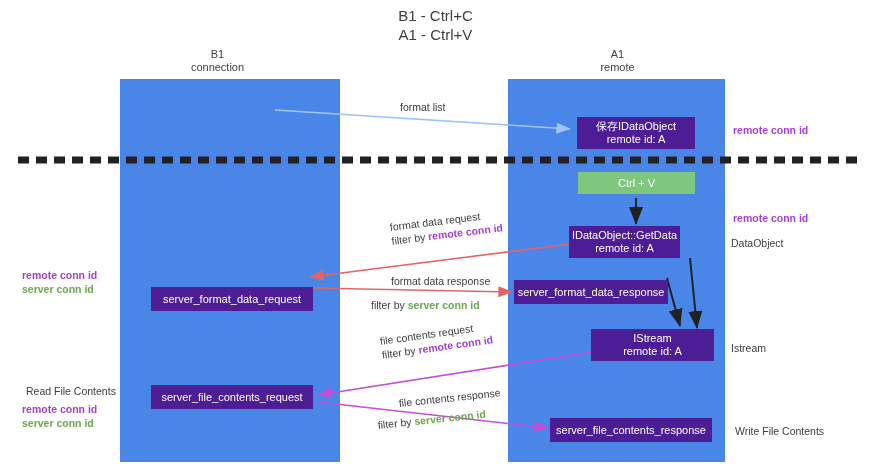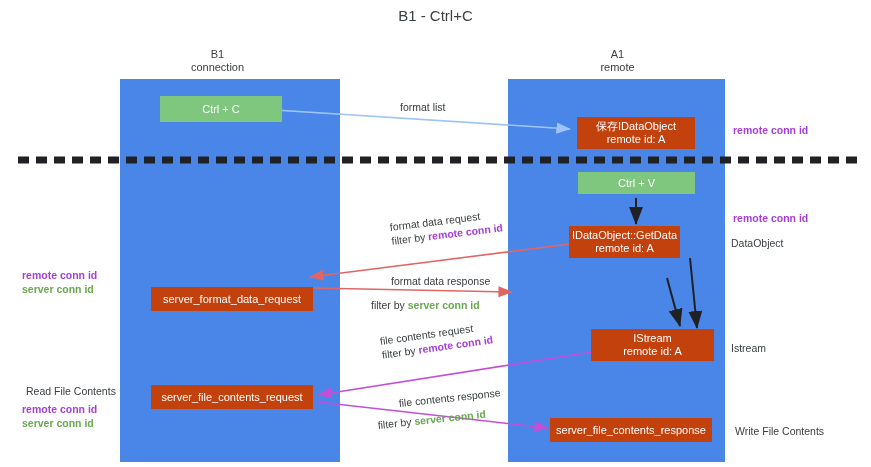--- a/index.html
+++ b/index.html
@@ -14,40 +14,41 @@
   .title{left:0;top:6px;width:871px;text-align:center;font-size:15px;line-height:19px;color:#3c4043;}
   
   .lane-head{font-size:11px;line-height:13px;text-align:center;color:#3c4043;}
   
   .lane{background:#4a86e8;}
   
   .node{position:absolute;box-sizing:border-box;display:flex;flex-direction:column;
         align-items:center;justify-content:center;text-align:center;
         font-size:11px;line-height:13px;color:#ffffff;}
   .node.green{background:#7fc67f;}
-  .node.orange{background:#c2410c;}
+  .node.orange{background:#4c1d95;}
   .node .l2{font-size:11px;line-height:13px;}
   
   .elabel{position:absolute;font-size:10.5px;line-height:14px;color:#3c4043;white-space:nowrap;}
   .elabel.rot{transform-origin:left top;}
   .pur{color:#a63fd9;font-weight:bold;}
   .grn{color:#6aa84f;font-weight:bold;}
   
   .side{position:absolute;font-size:10.5px;line-height:14px;white-space:nowrap;}
   .side.bold-pur{color:#a63fd9;font-weight:bold;}
   .side.bold-grn{color:#6aa84f;font-weight:bold;}
   .side.plain{color:#3c4043;}
 </style>
 </head>
 <body>
 
 <div id="stage">
 
   <div class="abs title">
     <div>B1 - Ctrl+C</div>
+    <div>A1 - Ctrl+V</div>
   </div>
 
   <div class="abs lane-head" style="left:155px;top:48px;width:125px;">
     <div>B1</div>
     <div>connection</div>
   </div>
   <div class="abs lane-head" style="left:555px;top:48px;width:125px;">
     <div>A1</div>
     <div>remote</div>
   </div>
@@ -83,42 +84,42 @@
 
     <path d="M690,258 L697,328" stroke="#202124" stroke-width="2" fill="none" marker-end="url(#ah-black)"></path>
 
     <path d="M592,352 L318,395" stroke="#c34fd9" stroke-width="1.6" fill="none" marker-end="url(#ah-purple)"></path>
 
     <path d="M318,402 L548,428" stroke="#c34fd9" stroke-width="1.6" fill="none" marker-end="url(#ah-purple)"></path>
 
     <line x1="18" y1="160" x2="860" y2="160" stroke="#202124" stroke-width="7" stroke-dasharray="11 7" stroke-linecap="butt"></line>
   </svg>
 
-  <div class="node green" style="left:160px;top:96px;width:122px;height:26px;">
-    <div>Ctrl + C</div>
-  </div>
 
   <div class="node orange" style="left:577px;top:117px;width:118px;height:32px;">
     <div>保存IDataObject</div>
     <div class="l2">remote id: A</div>
   </div>
 
   <div class="node green" style="left:578px;top:172px;width:117px;height:22px;">
     <div>Ctrl + V</div>
   </div>
 
   <div class="node orange" style="left:569px;top:226px;width:111px;height:32px;">
     <div>IDataObject::GetData</div>
     <div class="l2">remote id: A</div>
   </div>
 
   <div class="node orange" style="left:151px;top:269px;width:162px;height:24px;margin-top:18px;">
     <div>server_format_data_request</div>
   </div>
 
+  <div class="node orange" style="left:514px;top:280px;width:154px;height:24px;">
+    <div>server_format_data_response</div>
+  </div>
 
   <div class="node orange" style="left:591px;top:329px;width:123px;height:32px;">
     <div>IStream</div>
     <div class="l2">remote id: A</div>
   </div>
 
   <div class="node orange" style="left:550px;top:418px;width:162px;height:24px;">
     <div>server_file_contents_response</div>
   </div>
 

